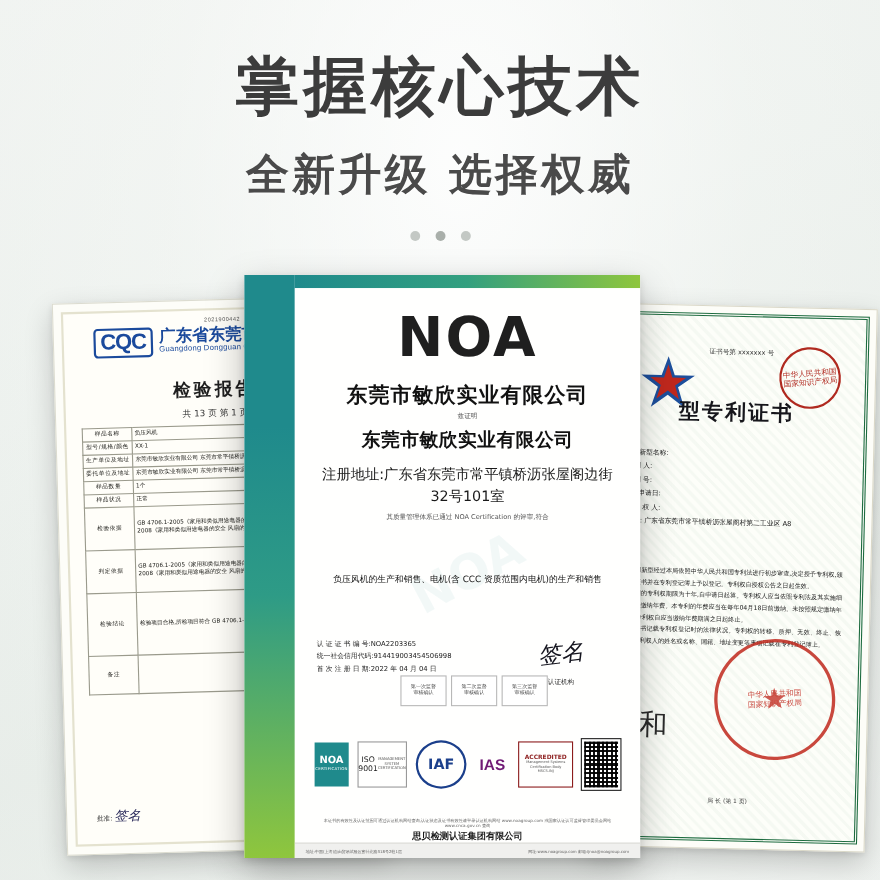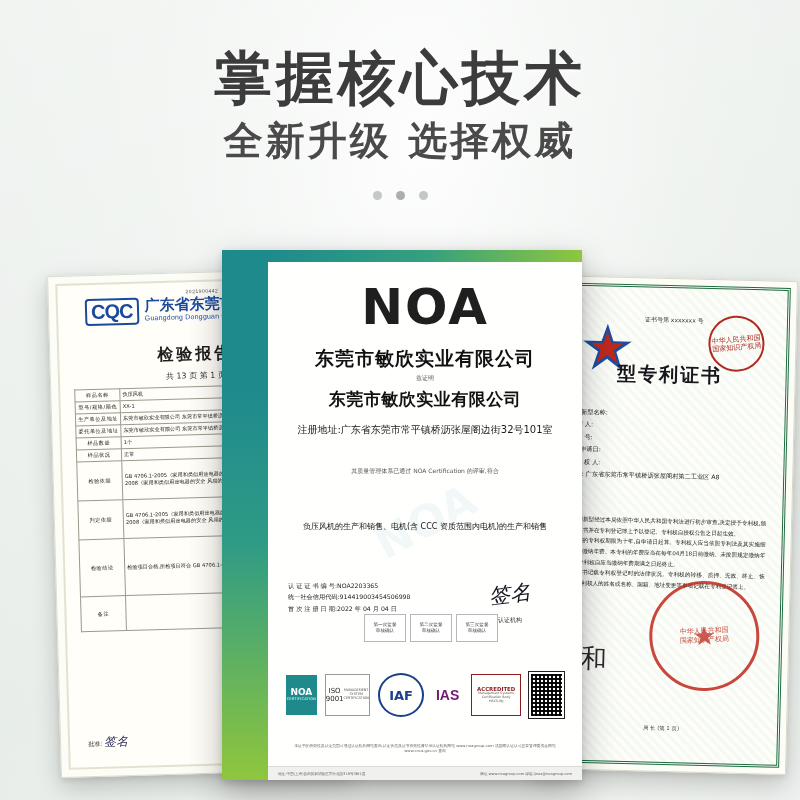--- a/index.html
+++ b/index.html
@@ -39,21 +39,21 @@
   .headline-main {
     font-family: "DejaVu Sans", "Liberation Sans", sans-serif;
     font-size: 58px;
     font-weight: bold;
     letter-spacing: 4px;
     color: #3c3c3c;
     line-height: 1.05;
     text-shadow: 0 2px 4px rgba(255,255,255,0.85);
   }
   .headline-sub {
-    margin-top: 11px;
+    margin-top: 30px;
     font-family: "DejaVu Sans", "Liberation Sans", sans-serif;
     font-size: 39px;
     font-weight: bold;
     letter-spacing: 3px;
     color: #4a4a4a;
     line-height: 1.1;
     text-shadow: 0 1px 3px rgba(255,255,255,0.8);
   }
   .dots {
     margin-top: 28px;
@@ -386,21 +386,21 @@
     font-size: 17px;
     font-weight: bold;
     color: #111;
     letter-spacing: 0.5px;
   }
   .c-line {
     position: absolute;
     left: 18px; right: 18px;
     text-align: center;
     font-family: "DejaVu Sans", sans-serif;
-    font-size: 10px;
+    font-size: 13px;
     color: #1a1a1a;
     line-height: 1.5;
   }
   .c-line.reg  { top: 160px; }
   .c-line.audit{ top: 180px; }
   .c-line.note { top: 204px; font-size: 6px; color:#555; }
   .c-standard {
     position: absolute;
     top: 222px; left: 0; width: 100%;
     text-align: center;
@@ -770,20 +770,21 @@
         <div class="mark-acc">
           <span>ACCREDITED</span>
           <small style="white-space:pre-line">Management Systems Certification Body
 MSCS-INJ</small>
         </div>
         <div class="qr"></div>
       </div>
 
 
       <div class="c-disclaimer">本证书的有效性及认证范围可通过认证机构网站查询,认证状态及证书有效性请登录认证机构网站 www.noagroup.com 或国家认证认可监督管理委员会网站 www.cnca.gov.cn 查询</div>
+      <div class="c-issuer">思贝检测认证集团有限公司</div>
 
       <div class="c-bottombar">
         <span>地址:中国(上海)自由贸易试验区富特北路318号2幢1层</span>
         <span>网址:www.noagroup.com     邮箱:ijnoa@noagroup.com</span>
       </div>
     </div>
   </div>
 
 </div>
 

